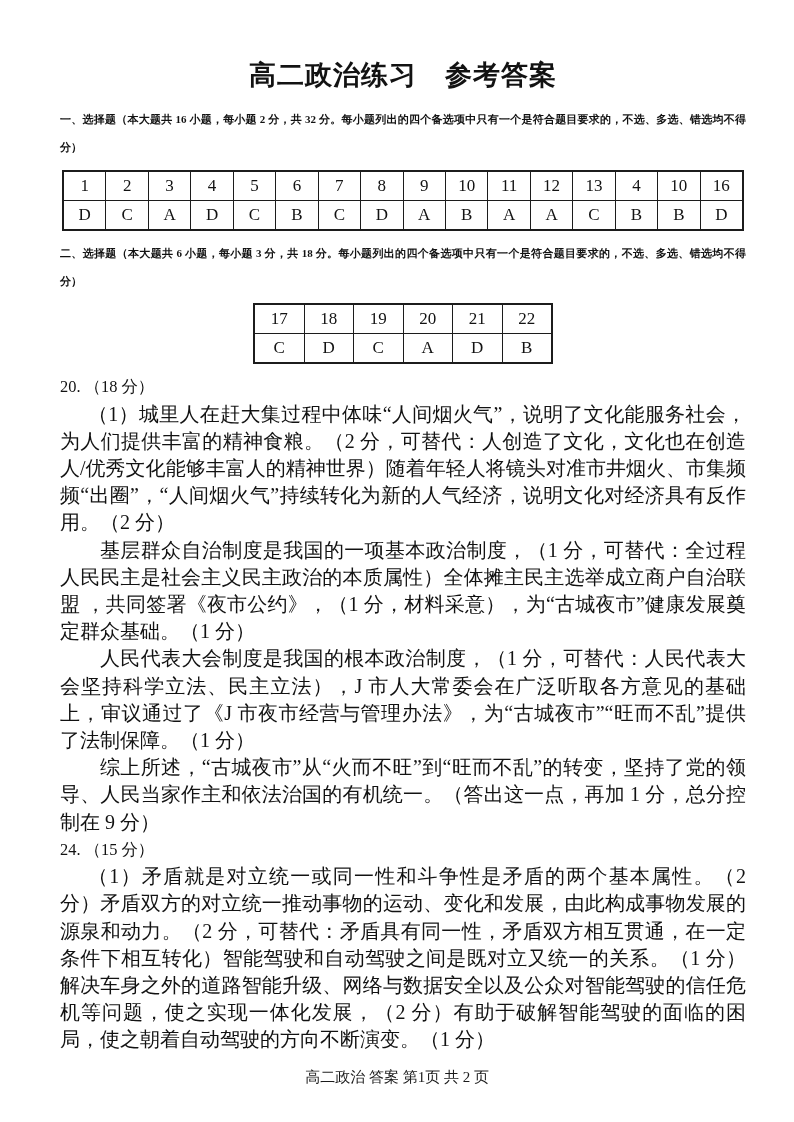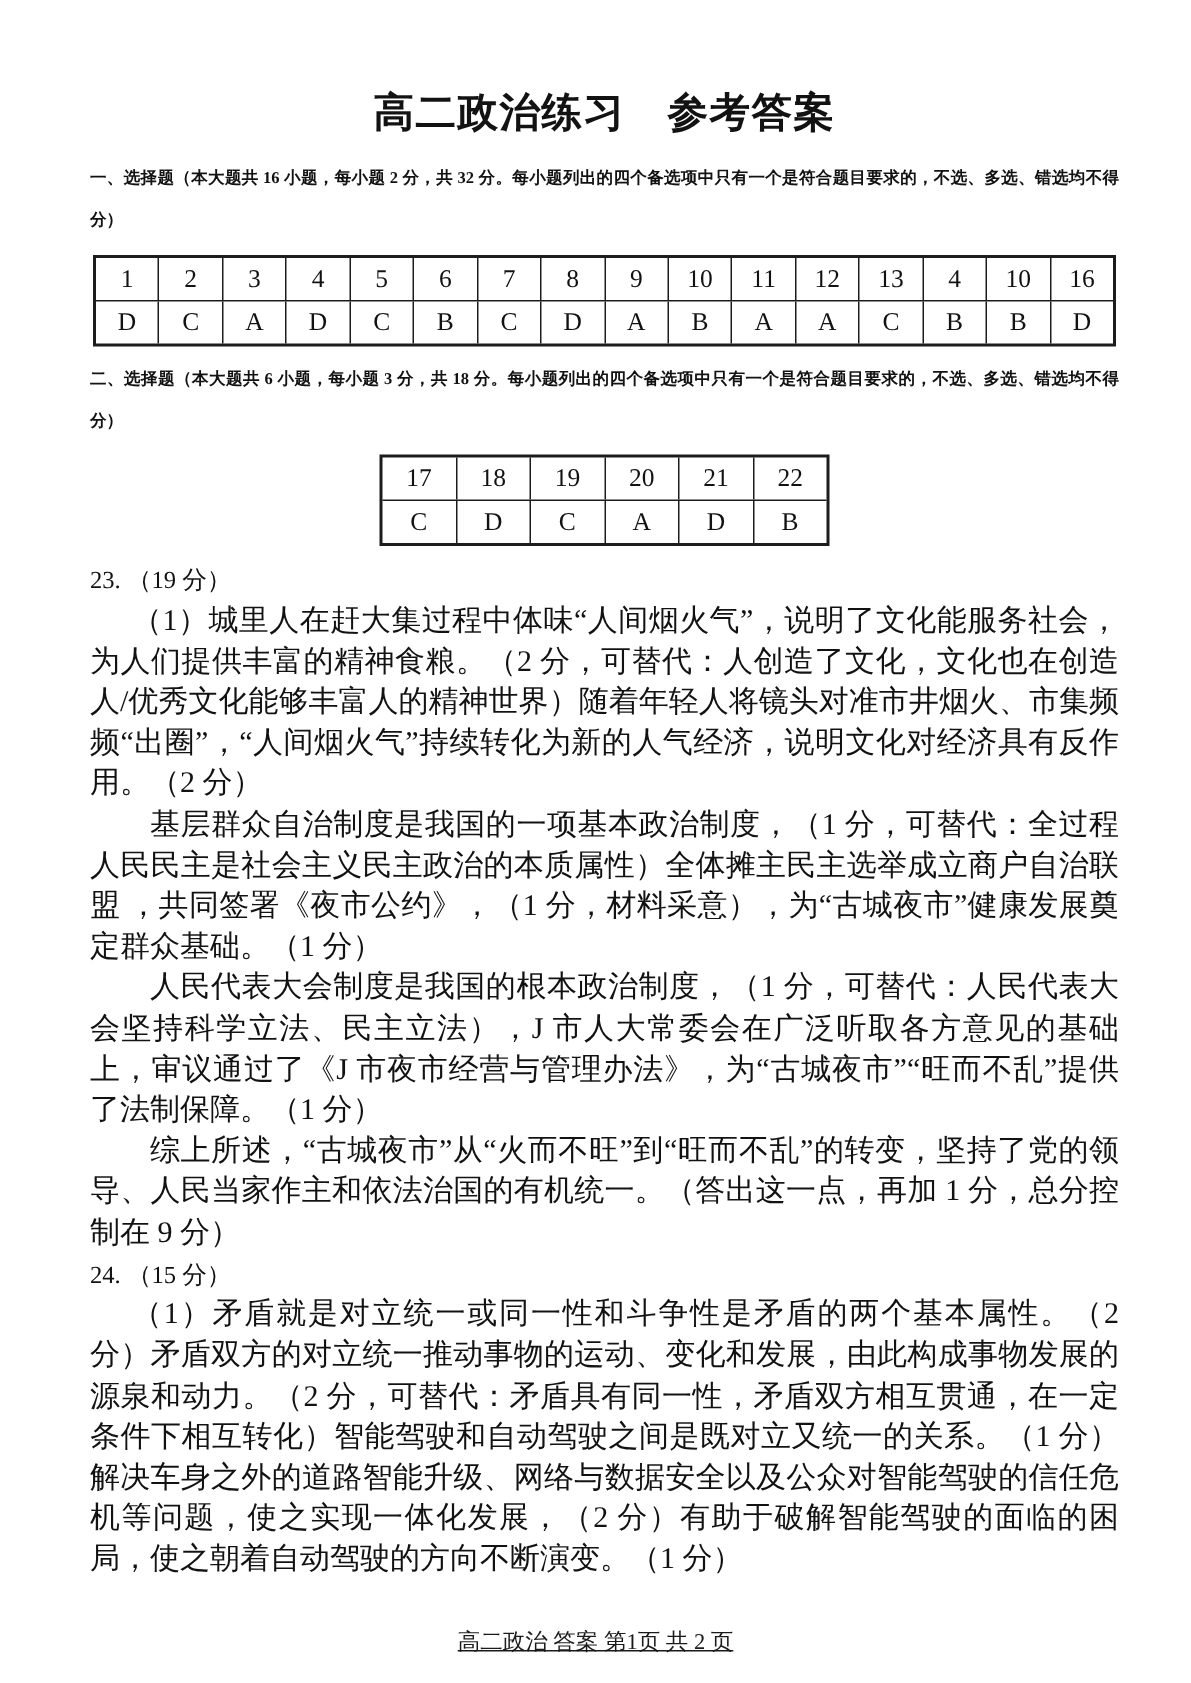--- a/index.html
+++ b/index.html
@@ -60,26 +60,25 @@
   .q-label {
     margin: 0;
     font-size: 16.4px;
     line-height: 27.5px;
   }
   .ind1 { text-indent: 1.4em; }
   .ind2 { text-indent: 2em; }
   .footer {
     position: absolute;
     left: 0;
-    bottom: 18px;
+    bottom: 35px;
     width: 100%;
     text-align: center;
     font-size: 15px;
     color: #1a1a1a;
-    text-decoration: underline;
   }
 </style>
 </head>
 <body>
 
 <div class="sheet">
 
   <h1 class="title">高二政治练习　参考答案</h1>
 
   <p class="sec-heading">一、选择题（本大题共 16 小题，每小题 2 分，共 32 分。每小题列出的四个备选项中只有一个是符合题目要求的，不选、多选、错选均不得分）</p>
@@ -138,21 +137,21 @@
         <div>C</div>
         <div>D</div>
         <div>C</div>
         <div>A</div>
         <div>D</div>
         <div>B</div>
       </div>
   </div>
 
 
-  <p class="q-label">23. （19 分）</p>
+  <p class="q-label">20. （18 分）</p>
   <p class="para ind1">（1）城里人在赶大集过程中体味“人间烟火气”，说明了文化能服务社会，为人们提供丰富的精神食粮。（2 分，可替代：人创造了文化，文化也在创造人/优秀文化能够丰富人的精神世界）随着年轻人将镜头对准市井烟火、市集频频“出圈”，“人间烟火气”持续转化为新的人气经济，说明文化对经济具有反作用。（2 分）</p>
   <p class="para ind2">基层群众自治制度是我国的一项基本政治制度，（1 分，可替代：全过程人民民主是社会主义民主政治的本质属性）全体摊主民主选举成立商户自治联盟 ，共同签署《夜市公约》，（1 分，材料采意），为“古城夜市”健康发展奠定群众基础。（1 分）</p>
   <p class="para ind2">人民代表大会制度是我国的根本政治制度，（1 分，可替代：人民代表大会坚持科学立法、民主立法），J 市人大常委会在广泛听取各方意见的基础上，审议通过了《J 市夜市经营与管理办法》，为“古城夜市”“旺而不乱”提供了法制保障。（1 分）</p>
   <p class="para ind2">综上所述，“古城夜市”从“火而不旺”到“旺而不乱”的转变，坚持了党的领导、人民当家作主和依法治国的有机统一。（答出这一点，再加 1 分，总分控制在 9 分）</p>
 
   <p class="q-label">24. （15 分）</p>
   <p class="para ind1">（1）矛盾就是对立统一或同一性和斗争性是矛盾的两个基本属性。（2 分）矛盾双方的对立统一推动事物的运动、变化和发展，由此构成事物发展的源泉和动力。（2 分，可替代：矛盾具有同一性，矛盾双方相互贯通，在一定条件下相互转化）智能驾驶和自动驾驶之间是既对立又统一的关系。（1 分）解决车身之外的道路智能升级、网络与数据安全以及公众对智能驾驶的信任危机等问题，使之实现一体化发展，（2 分）有助于破解智能驾驶的面临的困局，使之朝着自动驾驶的方向不断演变。（1 分）</p>
 
   <div class="footer">高二政治 答案 第1页 共 2 页</div>
 

